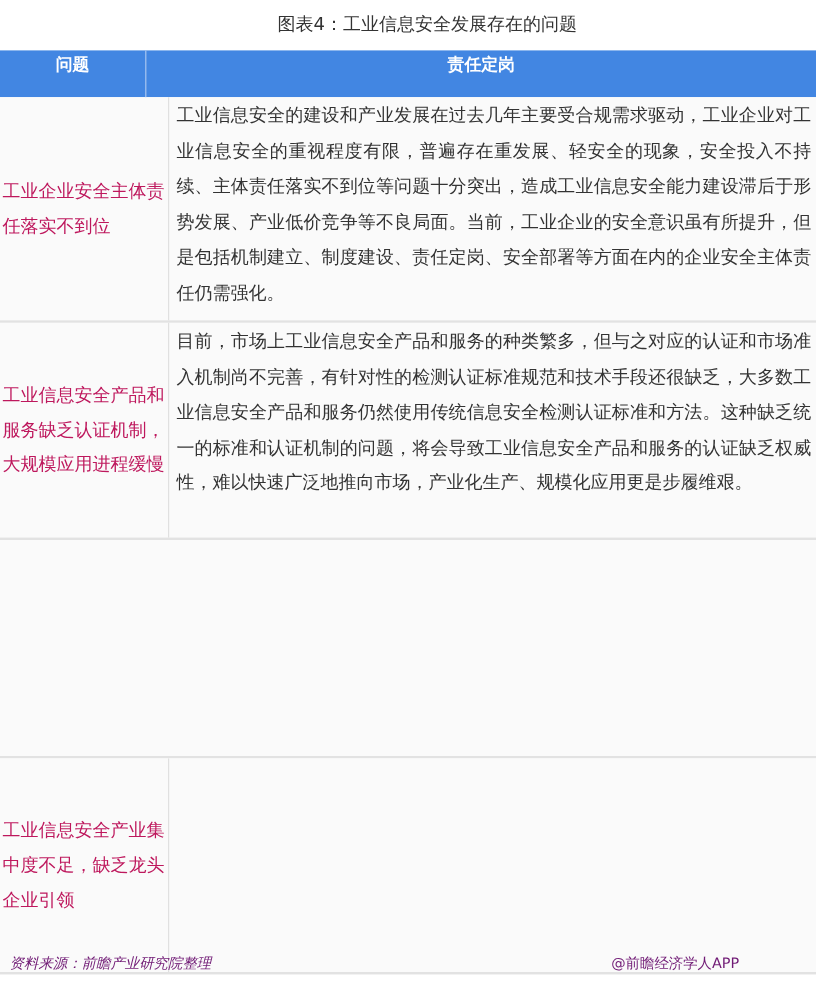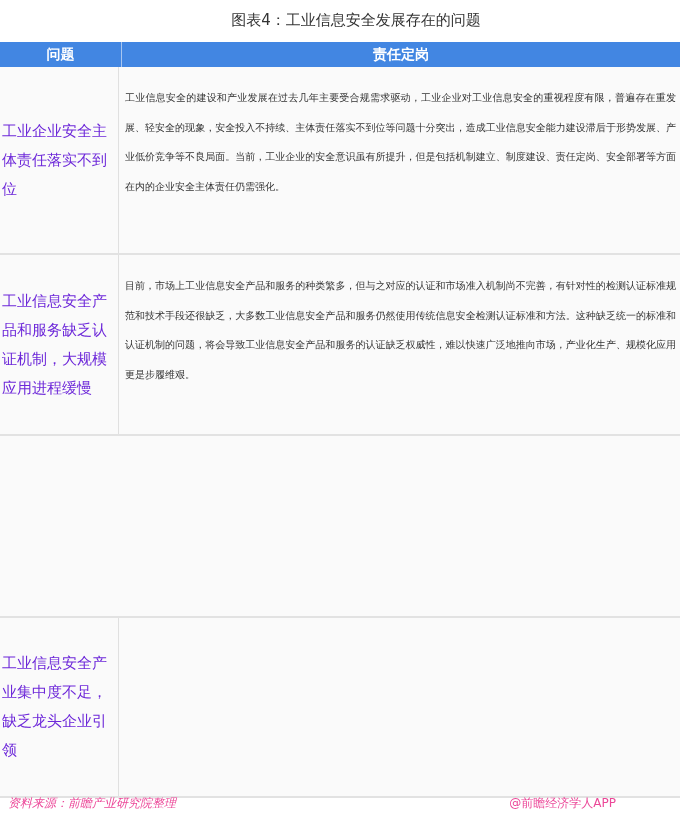--- a/index.html
+++ b/index.html
@@ -1,33 +1,33 @@
 <!DOCTYPE html>
 <html><head>
 <meta charset="utf-8">
 <style>
   html, body { margin: 0; padding: 0; background: #ffffff; }
   body { width: 680px; height: 822px; position: relative; overflow: hidden;
          font-family: "DejaVu Sans", "Liberation Sans", sans-serif; color: #333; }
   .title { position: absolute; top: 0; left: 16px; width: 680px; height: 40px;
            line-height: 40px; text-align: center; font-size: 15px; color: #333; }
   .table { position: absolute; left: 0; top: 42px; width: 680px; }
-  .hdr { display: flex; height: 25px; background: #4286e2; color: #fff; font-weight: bold; font-size: 14px; }
+  .hdr { display: flex; height: 39px; background: #4286e2; color: #fff; font-weight: bold; font-size: 14px; }
   .hdr .c1 { width: 121px; text-align: center; line-height: 25px; border-right: 1px solid #a8c6f0; }
   .hdr .c2 { flex: 1; text-align: center; line-height: 25px; }
   .row { display: flex; border-bottom: 2px solid #e2e2e2; background: #fafafa; }
-  .row .c1 { width: 119px; box-sizing: border-box; padding: 0 0 0 2px; border-right: 1px solid #e0e0e0;
-             display: flex; align-items: center; font-size: 15px; line-height: 29px; color: #6d28d9; }
-  .row .c2 { flex: 1; box-sizing: border-box; padding: 16px 4px 8px 6px; font-size: 10px; line-height: 29.5px;
+  .row .c1 { width: 141px; box-sizing: border-box; padding: 0 0 0 2px; border-right: 1px solid #e0e0e0;
+             display: flex; align-items: center; font-size: 15px; line-height: 29px; color: #be185d; }
+  .row .c2 { flex: 1; box-sizing: border-box; padding: 1px 4px 8px 6px; font-size: 15px; line-height: 29.5px;
              color: #333; text-align: justify; }
   .r1 { height: 186px; }
   .r2 { height: 179px; }
   .r3 { height: 180px; }
   .r4 { height: 178px; }
-  .footer { position: absolute; top: 795px; left: 0; width: 620px; height: 20px; font-size: 12px; color: #ec4899; }
+  .footer { position: absolute; top: 795px; left: 0; width: 620px; height: 20px; font-size: 12px; color: #701a75; }
   .footer .src { position: absolute; left: 8px; top: 0; font-style: italic; }
   .footer .brand { position: absolute; right: 4px; top: 0; }
 </style>
 </head>
 <body>
 
 <div class="title">图表4：工业信息安全发展存在的问题</div>
 
 <div class="table">
   <div class="hdr">

